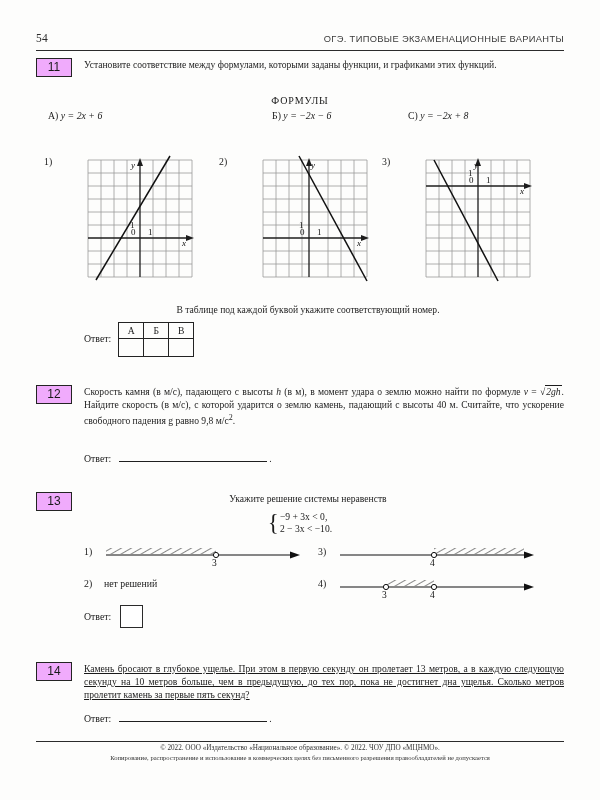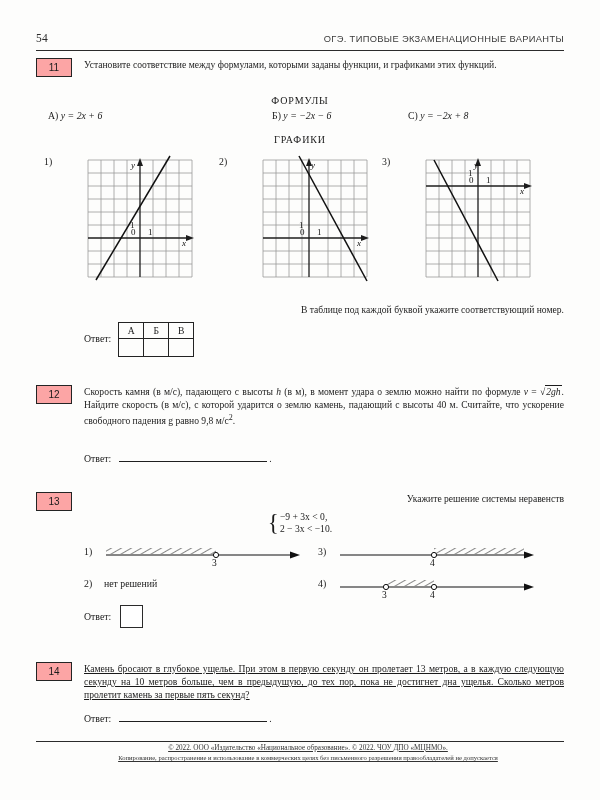--- a/index.html
+++ b/index.html
@@ -59,34 +59,34 @@
     position: absolute;
     left: 36px;
     width: 528px;
   }
   .task-num {
     position: absolute;
     left: 0; top: 0;
     width: 34px;
     height: 17px;
     border: 1.1px solid #242424;
-    font-size: 10px;
+    font-size: 12px;
     line-height: 17px;
     text-align: center;
-    background: #fca5a5;
+    background: #f0abfc;
     font-family: "Liberation Sans", "DejaVu Sans", sans-serif;
   }
   .task-body {
     margin-left: 48px;
     font-size: 9.6px;
     line-height: 13.1px;
     text-align: justify;
     color: #1c1c1c;
   }
-  .task-body.nojust { text-align: right; }
+  .task-body.nojust { text-align: center; margin-left: 16px; }
 
   i.mathvar { font-family: "Liberation Serif", serif; }
 
   
   .caption {
     position: absolute;
     left: 36px;
     width: 528px;
     text-align: center;
     font-size: 10px;
@@ -209,25 +209,24 @@
   
   .footer-rule {
     position: absolute;
     left: 36px; top: 741px;
     width: 528px;
     height: 1px;
     background: #2b2b2b;
   }
   .footer {
     position: absolute;
-    left: 44px; top: 743px;
+    left: 36px; top: 743px;
     width: 528px;
     text-align: center;
     color: #333;
-    text-decoration: underline;
   }
   .footer .l1 { font-size: 7.2px; line-height: 10px; }
   .footer .l2 { font-size: 6.6px; line-height: 10px; }
 </style>
 </head>
 <body>
 
 <div class="page">
 
   <div class="header">
@@ -251,21 +250,20 @@
     <div class="formula" style="left:196px;margin-left:40px;">
       <span class="lbl">Б)</span>
       <i class="mathvar">y = −2x − 6</i>
     </div>
     <div class="formula" style="left:372px;">
       <span class="lbl">С)</span>
       <i class="mathvar">y = −2x + 8</i>
     </div>
   </div>
 
-  <div class="caption" style="top:134px;">ГРАФИКИ</div>
 
   <div class="graphs">
 
     <div class="graph-wrap" style="left:46px;">
       <div class="graph-label" style="left:-38px;">1)</div>
       <svg class="graph-svg" width="116" height="130" viewBox="0 0 116 130">
         <g stroke="#9a9a9a" stroke-width="0.8">
           <line x1="6" y1="6" x2="110" y2="6"></line>
           <line x1="6" y1="19" x2="110" y2="19"></line>
           <line x1="6" y1="32" x2="110" y2="32"></line>

